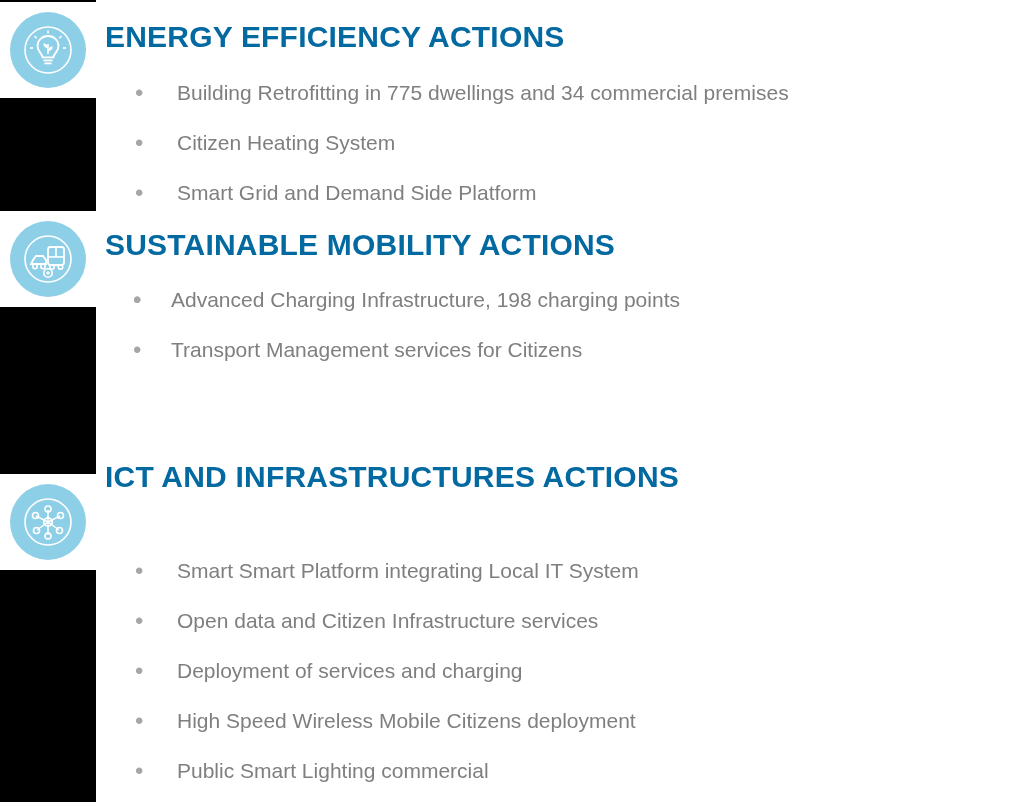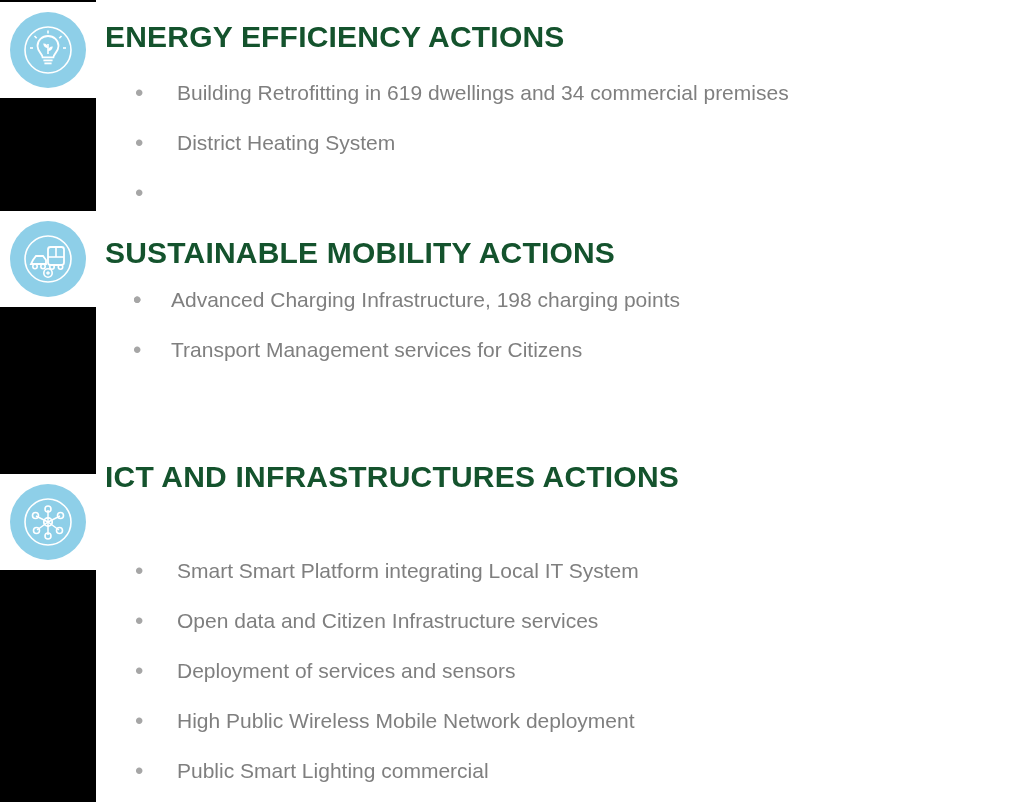--- a/index.html
+++ b/index.html
@@ -58,21 +58,21 @@
     align-items: center;
     justify-content: center;
   }
   .icon-circle svg {
     display: block;
   }
 
   .heading {
     position: absolute;
     left: 105px;
-    color: #14532d;
+    color: #0369a1;
     font-size: 30px;
     font-weight: bold;
     letter-spacing: 0.2px;
     white-space: nowrap;
   }
 
   .bullets {
     position: absolute;
     left: 105px;
     width: 900px;
@@ -131,28 +131,29 @@
           <line x1="41" y1="24" x2="44" y2="24" stroke="#ffffff" stroke-width="1.6"></line>
         </svg>
       </div>
     </div>
 
     <div class="heading" style="top:20px;">ENERGY EFFICIENCY ACTIONS</div>
 
     <ul class="bullets" style="top:68px;">
       <li>
         <span class="dot">•</span>
-        <span>Building Retrofitting in 619 dwellings and 34 commercial premises</span>
-      </li>
-      <li>
-        <span class="dot">•</span>
-        <span>District Heating System</span>
-      </li>
-      <li>
-        <span class="dot">•</span>
+        <span>Building Retrofitting in 775 dwellings and 34 commercial premises</span>
+      </li>
+      <li>
+        <span class="dot">•</span>
+        <span>Citizen Heating System</span>
+      </li>
+      <li>
+        <span class="dot">•</span>
+        <span>Smart Grid and Demand Side Platform</span>
       </li>
     </ul>
   </div>
 
   <div class="section" style="top:0;">
 
     <div class="icon-tile" style="top:211px;">
       <div class="icon-circle">
         <svg width="52" height="52" viewBox="0 0 52 52" aria-hidden="true">
           <circle cx="26" cy="26" r="23" fill="none" stroke="#ffffff" stroke-width="1.6"></circle>
@@ -166,21 +167,21 @@
           <path d="M9 31h15v-4l-3-4h-7l-3 4z" fill="none" stroke="#ffffff" stroke-width="1.8"></path>
           <circle cx="13" cy="33.5" r="2.2" fill="none" stroke="#ffffff" stroke-width="1.6"></circle>
           <circle cx="21" cy="33.5" r="2.2" fill="none" stroke="#ffffff" stroke-width="1.6"></circle>
 
           <circle cx="26" cy="40" r="4.2" fill="none" stroke="#ffffff" stroke-width="1.6"></circle>
           <path d="M24.2 40h3.6M26 38.2v3.6" stroke="#ffffff" stroke-width="1.4"></path>
         </svg>
       </div>
     </div>
 
-    <div class="heading" style="top:236px;">SUSTAINABLE MOBILITY ACTIONS</div>
+    <div class="heading" style="top:228px;">SUSTAINABLE MOBILITY ACTIONS</div>
 
     <ul class="bullets indent-narrow" style="top:275px;">
       <li class="wrap">
         <span class="dot">•</span>
       </li>
       <li>
         <span class="dot">•</span>
         <span>Advanced Charging Infrastructure, 198 charging points</span>
       </li>
       <li>
@@ -219,25 +220,25 @@
       <li>
         <span class="dot">•</span>
         <span>Smart Smart Platform integrating Local IT System</span>
       </li>
       <li>
         <span class="dot">•</span>
         <span>Open data and Citizen Infrastructure services</span>
       </li>
       <li>
         <span class="dot">•</span>
-        <span>Deployment of services and sensors</span>
-      </li>
-      <li>
-        <span class="dot">•</span>
-        <span>High Public Wireless Mobile Network deployment</span>
+        <span>Deployment of services and charging</span>
+      </li>
+      <li>
+        <span class="dot">•</span>
+        <span>High Speed Wireless Mobile Citizens deployment</span>
       </li>
       <li>
         <span class="dot">•</span>
         <span>Public Smart Lighting commercial</span>
       </li>
     </ul>
   </div>
 
 </div>
 

